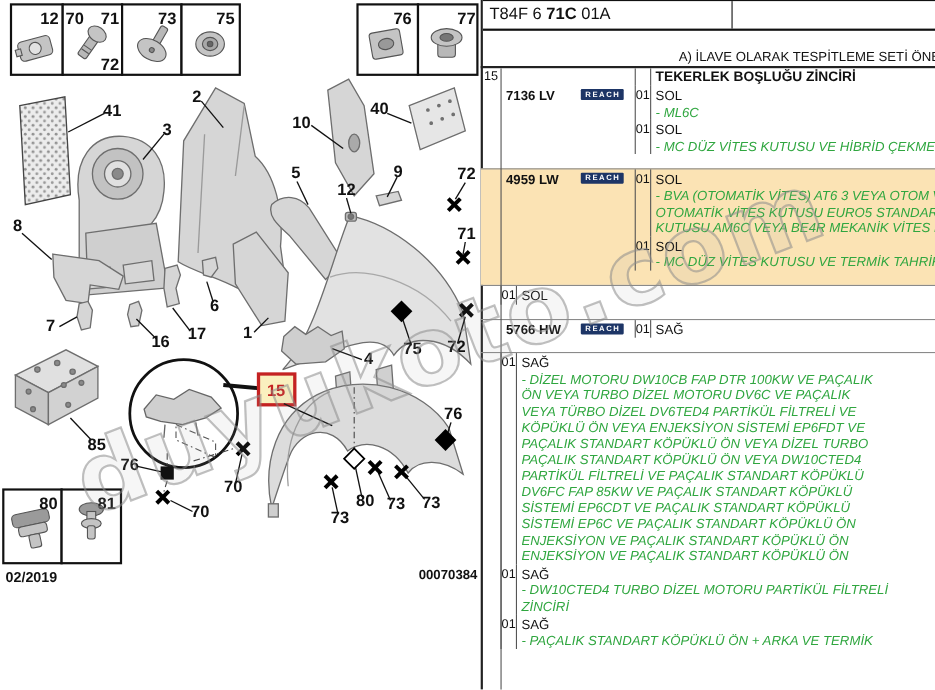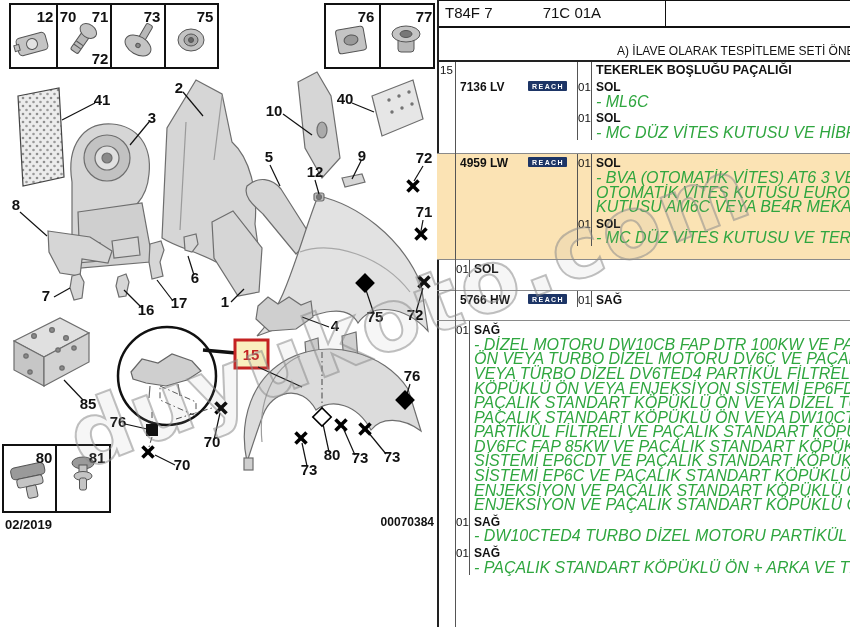--- a/index.html
+++ b/index.html
@@ -11,43 +11,43 @@
   
   .watermark{position:absolute;left:72px;top:392px;z-index:50;pointer-events:none;
      font-family:"DejaVu Sans",sans-serif;font-weight:bold;font-size:86px;letter-spacing:3px;
      color:rgba(170,170,170,0.10);-webkit-text-stroke:2px rgba(140,140,140,0.55);
      transform:rotate(-21deg);transform-origin:0 50%;white-space:nowrap;}
   
   .main-divider{position:absolute;left:437px;top:0;width:2px;height:627px;background:#222;z-index:8;}
   .title-bar{position:absolute;left:439px;top:0;width:411px;height:25px;border-top:1px solid #111;
      border-bottom:2px solid #111;z-index:10;background:#fff;}
   .title-text{position:absolute;left:6px;top:3px;font-size:15px;white-space:nowrap;}
-  .title-bold{font-weight:normal;margin-left:46px;}
+  .title-bold{font-weight:bold;}
   .title-div{position:absolute;left:226px;top:0;width:1px;height:100%;background:#111;}
   .subtitle{position:absolute;left:617px;top:44px;font-size:12px;white-space:nowrap;z-index:10;}
   .table-body{position:absolute;left:437px;top:60px;width:413px;height:567px;border-top:2px solid #222;
      z-index:10;overflow:hidden;}
   .row-index{position:absolute;left:3px;top:2px;font-size:11.5px;z-index:12;}
   .vline18{position:absolute;left:18px;top:0;width:1px;height:100%;background:#555;z-index:11;}
   .t-entry{position:relative;display:flex;padding-left:18px;padding-bottom:13px;
      border-top:1px solid #8a8a8a;align-items:stretch;}
   .t-entry.no-top{border-top:none;}
   .t-entry.title-row{padding-bottom:0;}
   .t-entry.hl{background:#fbe3b4;}
   .col-part{width:122px;flex:none;display:flex;justify-content:space-between;align-items:flex-start;
      padding:2px 10px 0 5px;box-sizing:border-box;}
   .part-num{font-size:12px;font-weight:bold;white-space:nowrap;}
   .reach{font-size:7px;font-weight:bold;letter-spacing:1.4px;color:#fff;background:#1d3566;
      padding:2px 3px 1px 4px;border-radius:1px;margin-top:1px;flex:none;}
   .col-body{flex:1;border-left:1px solid #555;min-width:0;}
   .variant{display:flex;}
   .v-qty{width:13px;flex:none;font-size:11.5px;padding-top:2px;line-height:14.6px;}
   .v-text{flex:1;border-left:1px solid #555;padding:2px 0 0 4px;min-width:0;}
-  .v-side{font-weight:bold;font-size:12px;line-height:14.6px;white-space:nowrap;}
-  .v-line{color:#2fa63f;font-style:italic;font-size:16px;line-height:14.6px;white-space:nowrap;}
+  .v-side{font-weight:normal;font-size:12px;line-height:14.6px;white-space:nowrap;}
+  .v-line{color:#2fa63f;font-style:italic;font-size:12px;line-height:14.6px;white-space:nowrap;}
   .tbl-title{font-weight:bold;font-size:12.5px;line-height:15px;white-space:nowrap;padding:1px 0 0 4px;
      border-left:1px solid #555;flex:1;min-width:0;}
 </style>
 </head>
 <body>
 
 <div class="page">
 
   <svg class="diagram-svg" width="437" height="627" viewBox="0 0 437 627">
     <defs>
@@ -312,37 +312,37 @@
         <text x="434" y="526" text-anchor="end" font-size="12" class="dlabel">00070384</text>
       </g>
   </svg>
 
   <div class="watermark">duyukoto.com</div>
 
   <div class="main-divider"></div>
 
   <div class="title-bar">
     <div class="title-text">
-      <span>T84F 7 </span><span class="title-bold">71C</span><span> 01A</span>
+      <span>T84F 6 </span><span class="title-bold">71C</span><span> 01A</span>
     </div>
     <div class="title-div"></div>
   </div>
 
   <div class="subtitle">A) İLAVE OLARAK TESPİTLEME SETİ ÖNERİYOR</div>
 
   <div class="table-body">
     <div class="row-index">15</div>
     <div class="vline18"></div>
     <div id="entries">
         <div class="t-entry title-row no-top">
           <div class="col-part"></div>
           <div class="col-body">
             <div class="variant">
               <div class="v-qty"></div>
-              <div class="tbl-title">TEKERLEK BOŞLUĞU PAÇALIĞI</div>
+              <div class="tbl-title">TEKERLEK BOŞLUĞU ZİNCİRİ</div>
             </div>
           </div>
         </div>
         <div class="t-entry no-top">
           <div class="col-part">
             <div class="part-num">7136 LV</div>
             <div class="reach">REACH</div>
           </div>
           <div class="col-body">
             <div class="variant">
@@ -427,20 +427,21 @@
                 <div class="v-line">SİSTEMİ EP6C VE PAÇALIK STANDART KÖPÜKLÜ ÖN</div>
                 <div class="v-line">ENJEKSİYON VE PAÇALIK STANDART KÖPÜKLÜ ÖN</div>
                 <div class="v-line">ENJEKSİYON VE PAÇALIK STANDART KÖPÜKLÜ ÖN</div>
               </div>
             </div>
             <div class="variant">
               <div class="v-qty">01</div>
               <div class="v-text">
                 <div class="v-side">SAĞ</div>
                 <div class="v-line">- DW10CTED4 TURBO DİZEL MOTORU PARTİKÜL FİLTRELİ</div>
+                <div class="v-line">ZİNCİRİ</div>
               </div>
             </div>
             <div class="variant">
               <div class="v-qty">01</div>
               <div class="v-text">
                 <div class="v-side">SAĞ</div>
                 <div class="v-line">- PAÇALIK STANDART KÖPÜKLÜ ÖN + ARKA VE TERMİK</div>
               </div>
             </div>
           </div>

